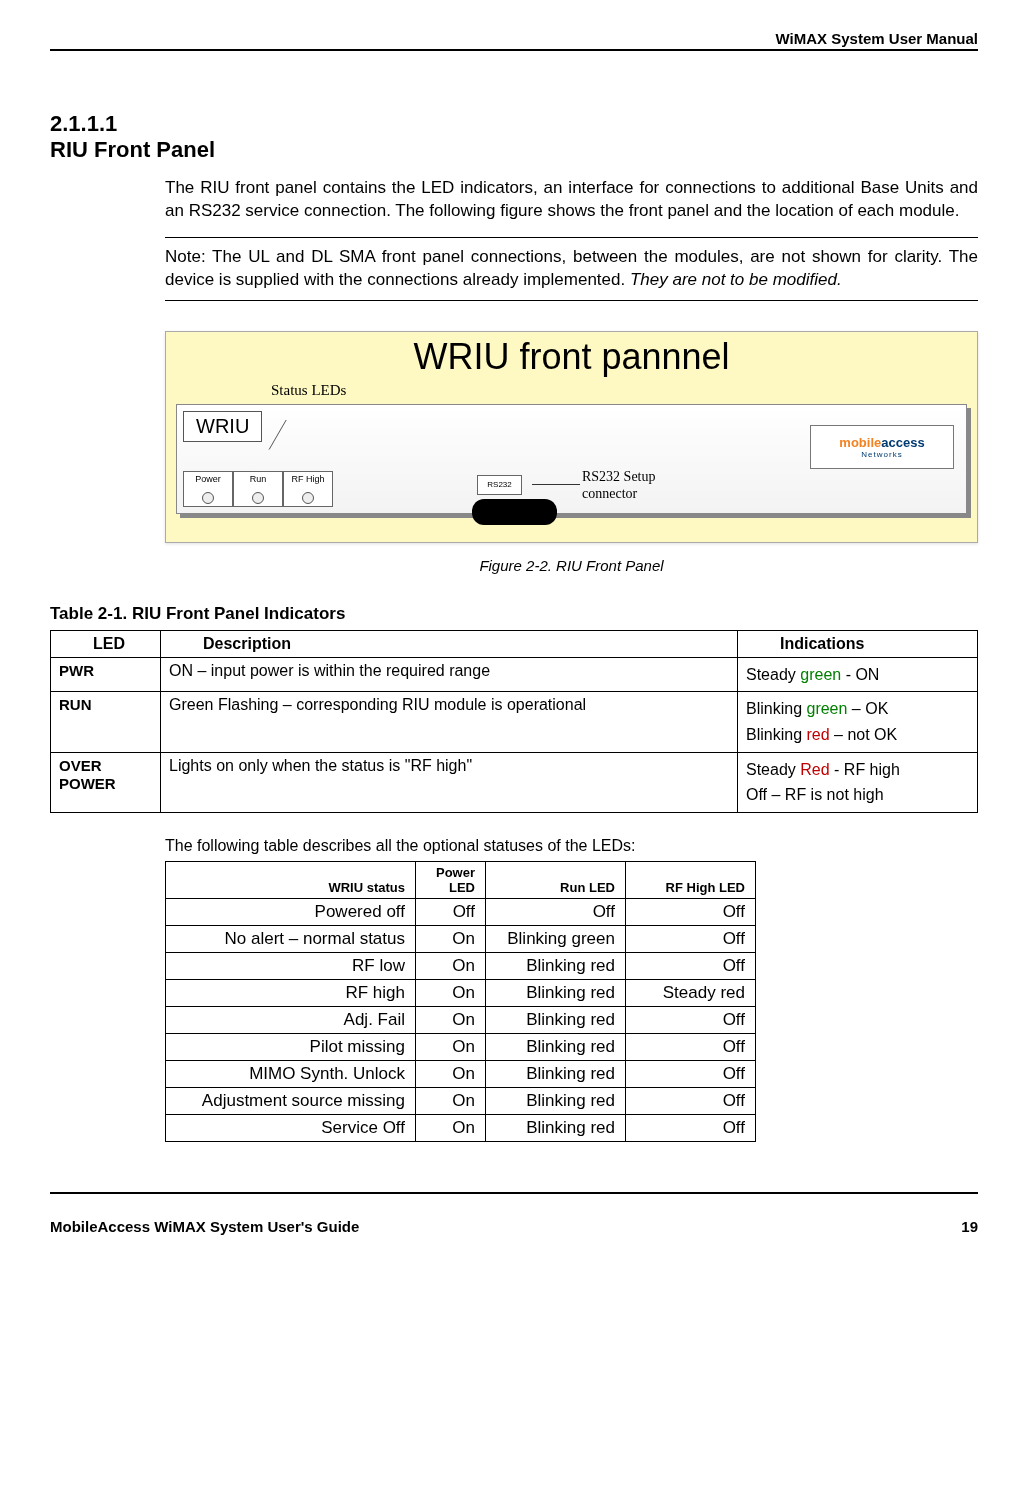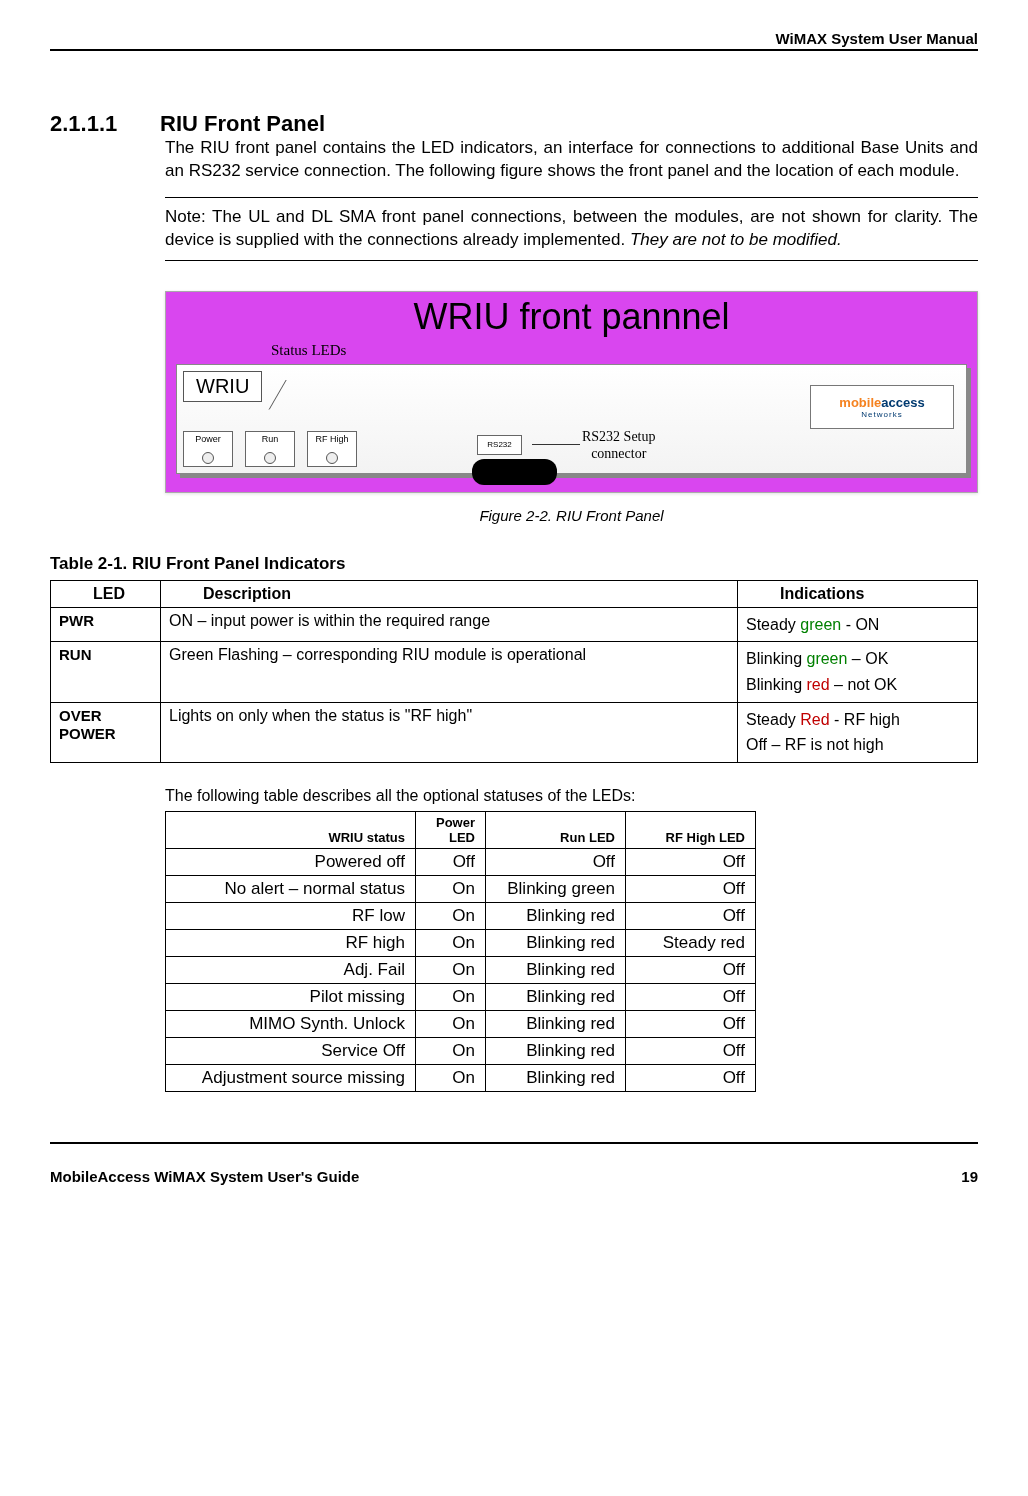--- a/index.html
+++ b/index.html
@@ -20,20 +20,22 @@
     font-weight: bold;
     font-size: 15px;
     border-bottom: 2px solid #000;
     padding-bottom: 2px;
     margin-bottom: 60px;
   }
   .section-heading {
     display: flex;
     font-weight: bold;
     font-size: 22px;
+    margin-bottom: 14px;
+    flex-direction: column;
   }
   .section-num { width: 110px; }
   .body-block {
     margin-left: 115px;
   }
   .para {
     font-size: 17px;
     text-align: justify;
     line-height: 1.35;
     margin-bottom: 14px;
@@ -49,22 +51,22 @@
   }
   .note-box .italic { font-style: italic; }
 
   
   .figure-wrap {
     margin-left: 115px;
     margin-bottom: 10px;
   }
   .panel-outer {
     border: 1px solid #aaa;
-    background: #d946ef;
-    padding: 0 10px 18px 10px;
+    background: #fef9c3;
+    padding: 0 10px 28px 10px;
     box-shadow: 0 1px 3px rgba(0,0,0,0.12);
   }
   .panel-title {
     font-family: Arial, sans-serif;
     font-size: 36px;
     text-align: center;
     padding: 4px 0 6px 0;
   }
   .status-label {
     position: absolute;
@@ -98,21 +100,21 @@
     left: 100px; top: 15px;
     width: 40px; height: 30px;
     border-left: 1px solid #555;
     border-bottom: 1px solid transparent;
     transform: skewX(-30deg);
   }
   .led-area {
     position: absolute;
     left: 6px; bottom: 6px;
     display: flex;
-    gap: 12px;
+    gap: 0;
   }
   .led-box {
     border: 1px solid #666;
     width: 50px;
     height: 36px;
     font-size: 9px;
     font-family: Arial;
     display: flex;
     flex-direction: column;
     align-items: center;
@@ -140,21 +142,20 @@
     left: 295px; bottom: -12px;
     width: 85px; height: 26px;
     background: #000;
     border-radius: 12px;
   }
   .rs232-label {
     position: absolute;
     left: 405px; bottom: 10px;
     font-size: 14px;
     font-family: Verdana;
-    text-align: center;
     line-height: 1.2;
   }
   .rs232-pointer {
     position: absolute;
     left: 355px; bottom: 28px;
     width: 48px;
     border-top: 1px solid #333;
   }
   .logo-box {
     position: absolute;
@@ -362,27 +363,27 @@
             <td>Blinking red</td>
             <td>Off</td>
           </tr>
           <tr>
             <td>MIMO Synth. Unlock</td>
             <td>On</td>
             <td>Blinking red</td>
             <td>Off</td>
           </tr>
           <tr>
+            <td>Adjustment source missing</td>
+            <td>On</td>
+            <td>Blinking red</td>
+            <td>Off</td>
+          </tr>
+          <tr>
             <td>Service Off</td>
-            <td>On</td>
-            <td>Blinking red</td>
-            <td>Off</td>
-          </tr>
-          <tr>
-            <td>Adjustment source missing</td>
             <td>On</td>
             <td>Blinking red</td>
             <td>Off</td>
           </tr>
         </tbody>
     </table>
   </div>
 
   <div class="footer">
     <span>MobileAccess WiMAX System User's Guide</span>

